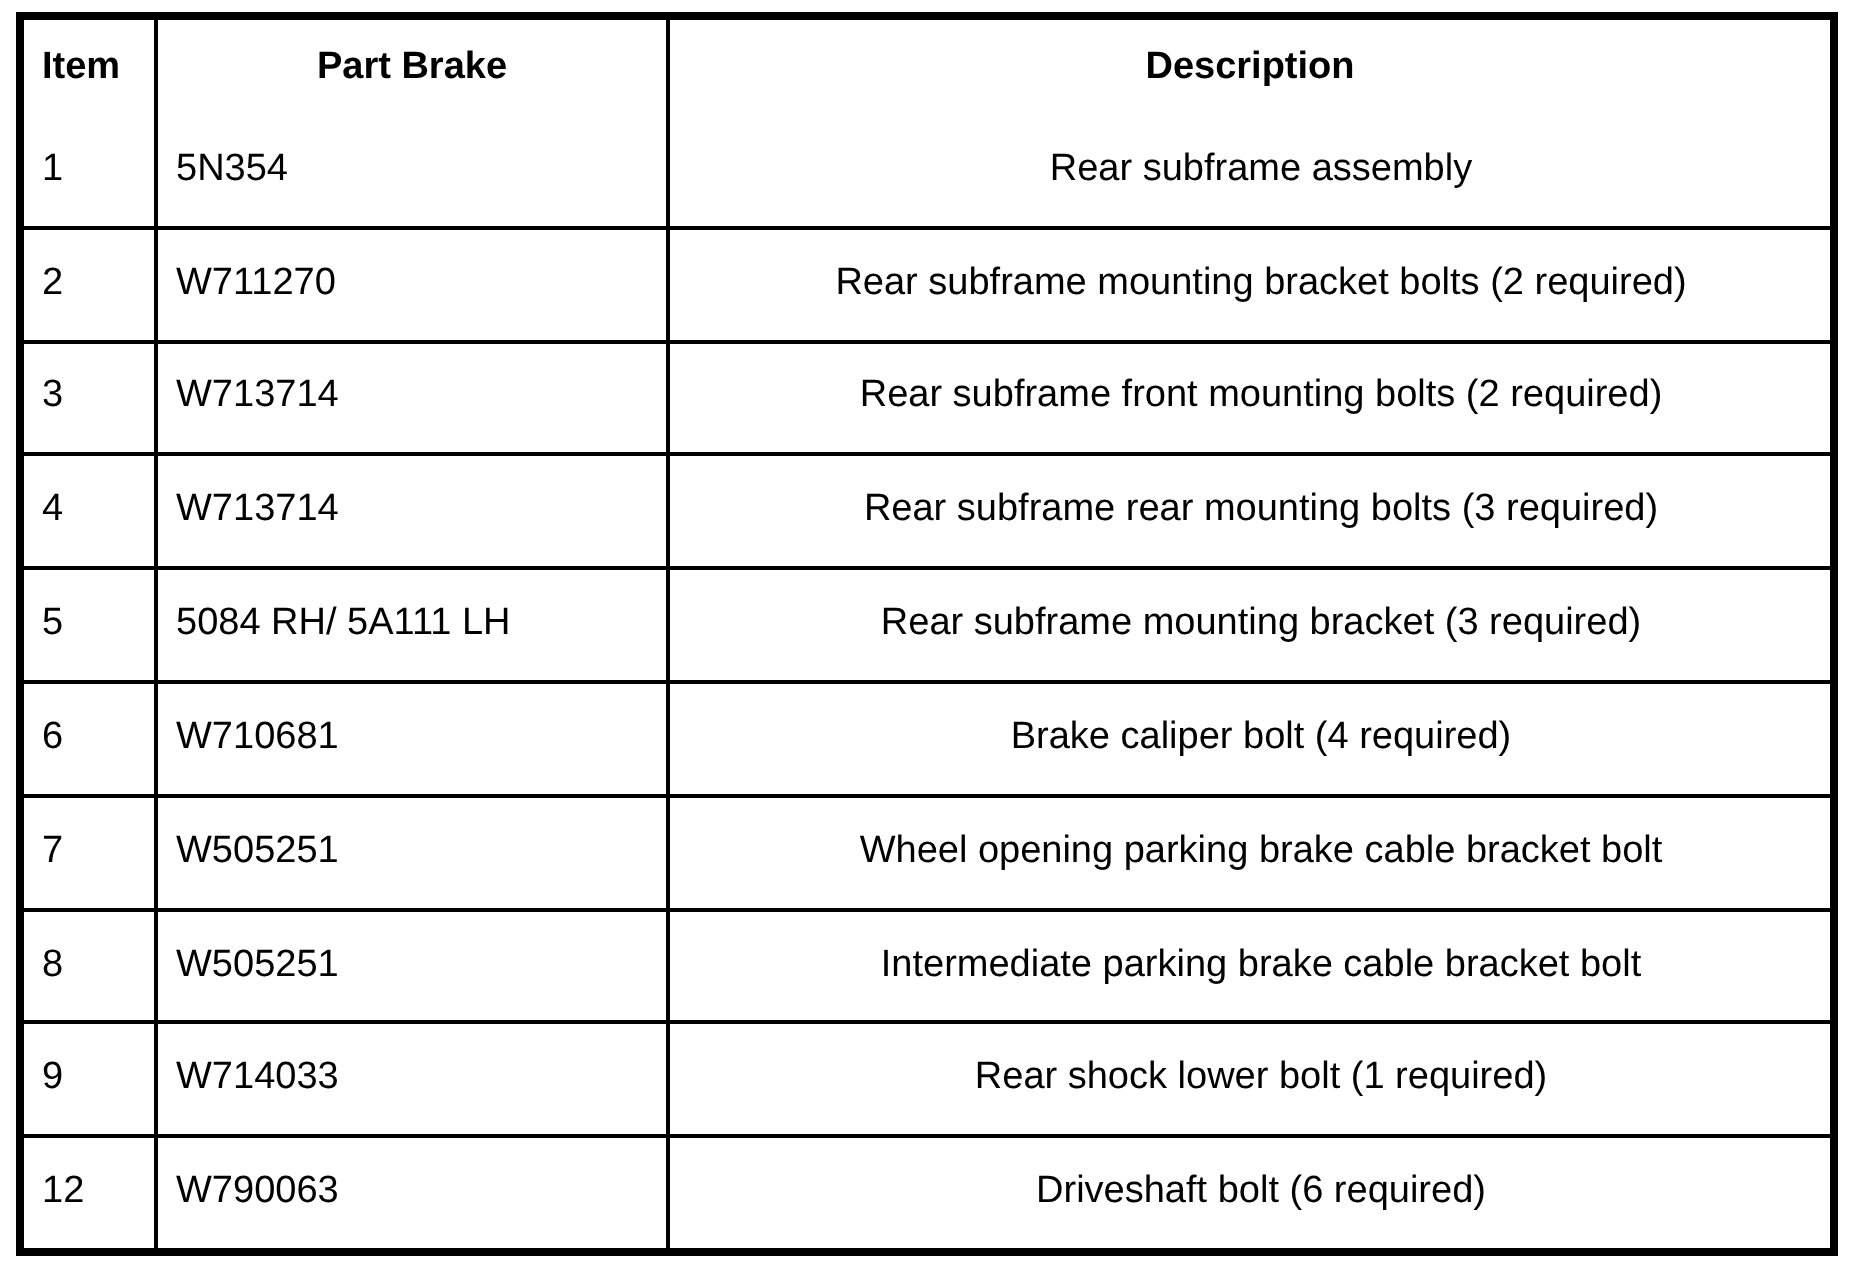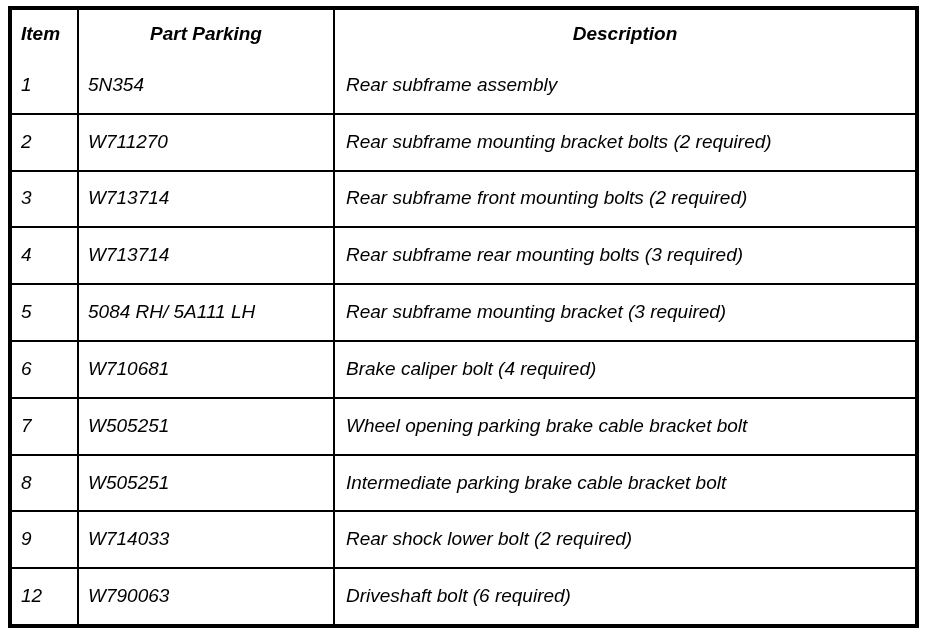--- a/index.html
+++ b/index.html
@@ -45,21 +45,20 @@
     padding: 0 0 0 9px;
     margin: 0;
     color: #000000;
     font-size: 19px;
     line-height: 1.1;
     text-align: left;
     vertical-align: middle;
     white-space: nowrap;
     overflow: hidden;
     background: #ffffff;
-    font-style: italic;
   }
 
   table.parts-table th:last-child,
   table.parts-table td:last-child {
     border-right: 0;
   }
 
   table.parts-table tr:last-child th,
   table.parts-table tr:last-child td {
     border-bottom: 0;
@@ -77,36 +76,37 @@
     padding-right: 0;
   }
 
   table.parts-table tbody td {
     font-weight: normal;
     height: 49px;
   }
 
   table.parts-table tbody td.cell-desc {
     padding-left: 11px;
+    text-align: center;
   }
 </style>
 </head>
 <body>
 
 <div id="parts-table-wrap">
   <table class="parts-table">
     <colgroup>
       <col class="col-item">
       <col class="col-part">
       <col class="col-desc">
     </colgroup>
     <thead>
       <tr>
         <th class="hdr-item">Item</th>
-        <th class="hdr-part">Part Parking</th>
+        <th class="hdr-part">Part Brake</th>
         <th class="hdr-desc">Description</th>
       </tr>
     </thead>
     <tbody id="parts-table-body">
         <tr>
           <td class="cell-item">1</td>
           <td class="cell-part">5N354</td>
           <td class="cell-desc">Rear subframe assembly</td>
         </tr>
         <tr>
@@ -140,21 +140,21 @@
           <td class="cell-desc">Wheel opening parking brake cable bracket bolt</td>
         </tr>
         <tr>
           <td class="cell-item">8</td>
           <td class="cell-part">W505251</td>
           <td class="cell-desc">Intermediate parking brake cable bracket bolt</td>
         </tr>
         <tr>
           <td class="cell-item">9</td>
           <td class="cell-part">W714033</td>
-          <td class="cell-desc">Rear shock lower bolt (2 required)</td>
+          <td class="cell-desc">Rear shock lower bolt (1 required)</td>
         </tr>
         <tr>
           <td class="cell-item">12</td>
           <td class="cell-part">W790063</td>
           <td class="cell-desc">Driveshaft bolt (6 required)</td>
         </tr>
       </tbody>
   </table>
 </div>
 

